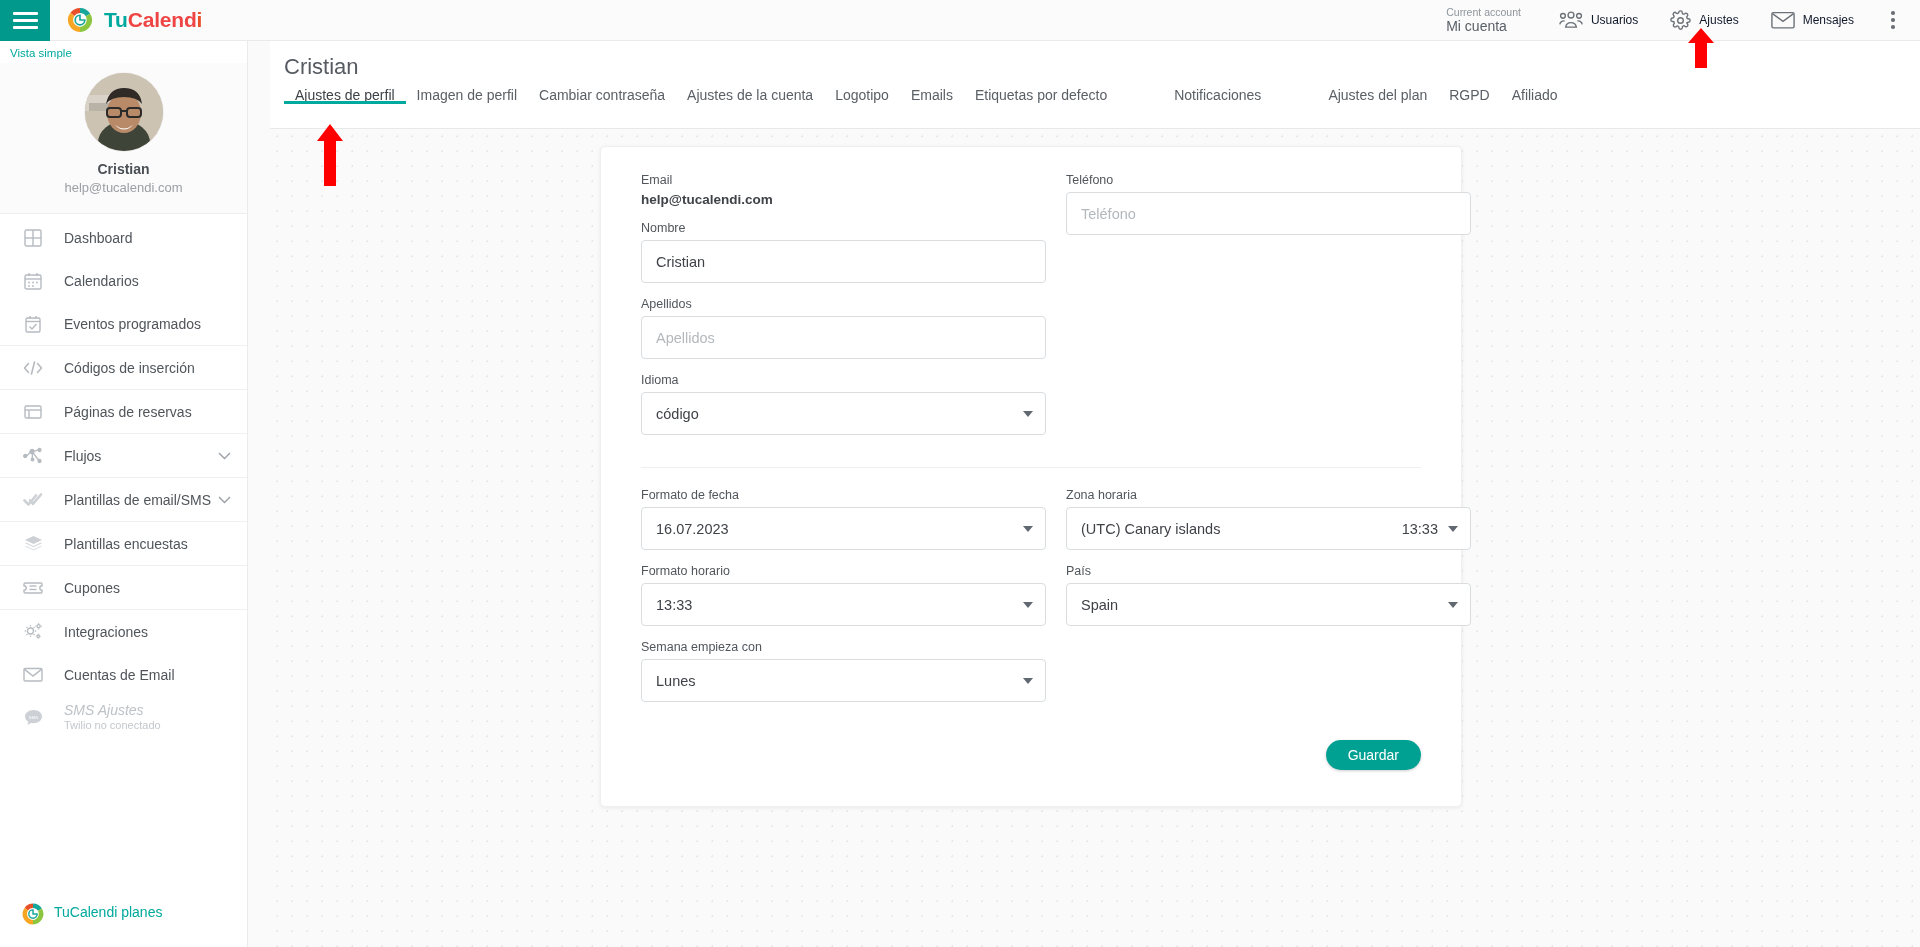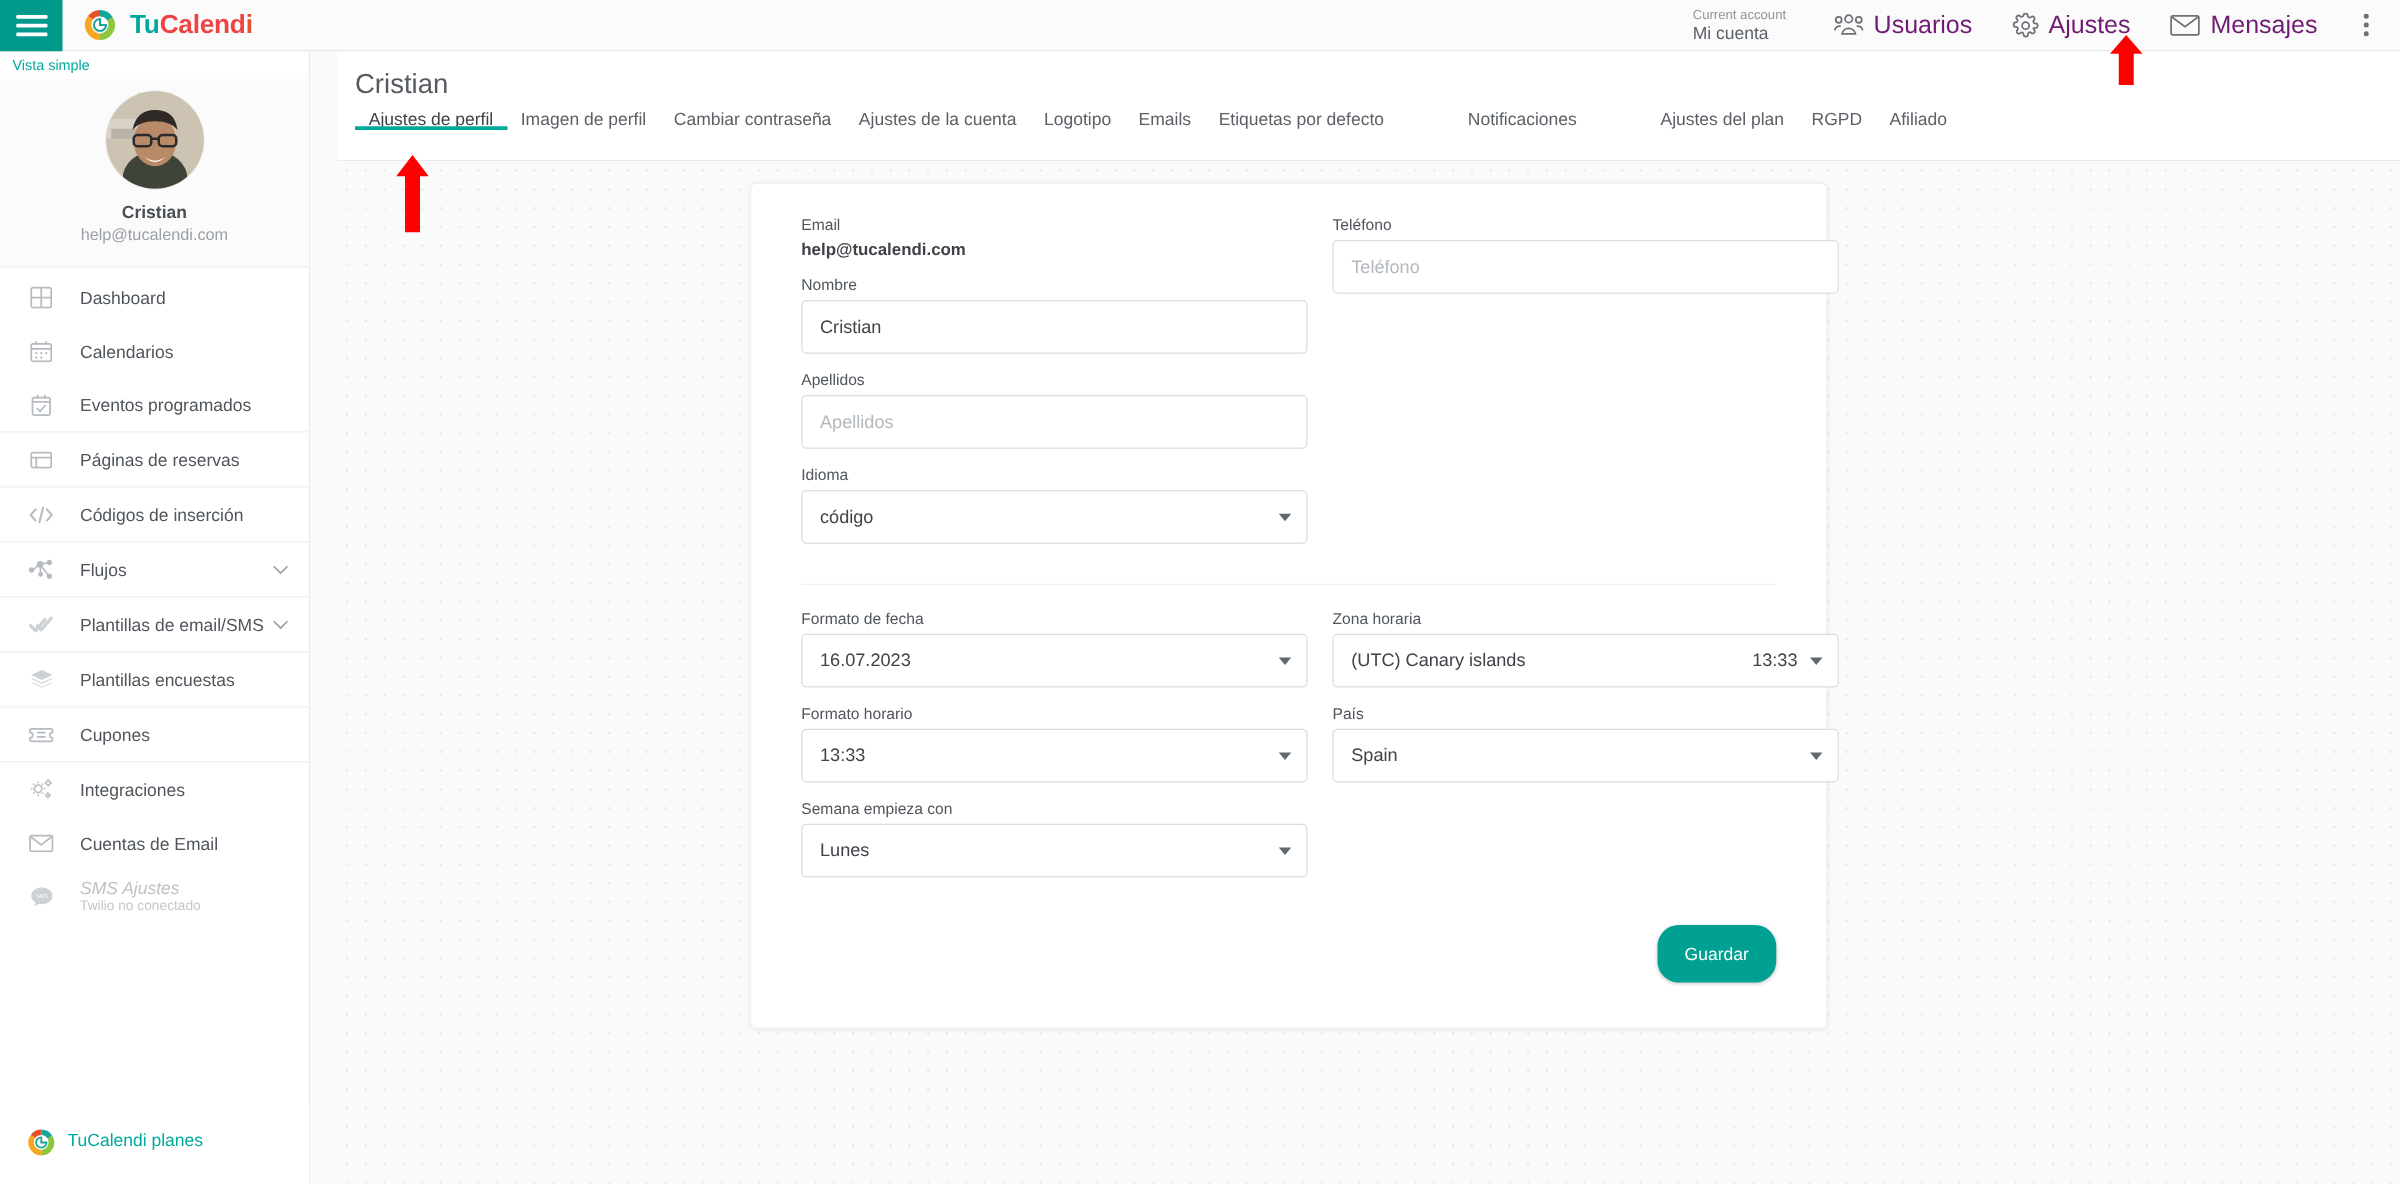--- a/index.html
+++ b/index.html
@@ -41,21 +41,21 @@
   }
   .acct {
     display: flex; flex-direction: column; justify-content: center;
     margin-right: 22px; line-height: 1.15; cursor: pointer;
   }
   .acct-small { font-size: 10.5px; color: #8e959c; }
   .acct-main  { font-size: 14px; color: #585f66; }
 
   .tb-item {
     display: flex; align-items: center; gap: 8px;
-    font-size: 20px; color: #701a75;
+    font-size: 12px; color: #0f172a;
     padding: 0 16px; height: 41px; cursor: pointer;
     white-space: nowrap;
   }
   .tb-item svg { display:block; }
   .kebab {
     width: 34px; height: 41px; display: flex; flex-direction: column;
     align-items: center; justify-content: center; gap: 3.5px; cursor: pointer;
     margin-left: 6px;
   }
   .kebab i { width: 3.5px; height: 3.5px; border-radius: 50%; background: #6b7177; display:block; }
@@ -199,21 +199,21 @@
     font-size: 12px; color: #a5aaaf; line-height: 1.45; margin-top: 6px;
   }
   .hr-sep {
     border: none; border-top: 1px solid #efefef;
     margin: 18px 0 20px 0;
   }
   .btn-row { display: flex; justify-content: flex-end; margin-top: 24px; }
   .btn-save {
     background: #00A192; color: #fff; border: none;
     font-size: 14px; font-family: "Liberation Sans", sans-serif;
-    padding: 0 22px; height: 46px; border-radius: 17px;
+    padding: 0 22px; height: 30px; border-radius: 17px;
     cursor: pointer; box-shadow: 0 1px 3px rgba(0,0,0,.2);
   }
 
   
   .arrow { position: absolute; z-index: 60; pointer-events: none; }
   .arrow-tab { left: 317px; top: 124px; }
   .arrow-ajustes { left: 1688px; top: 28px; }
 </style>
 </head>
 <body>
@@ -348,40 +348,40 @@
             <polyline points="5.5,11.5 8,14 12.5,9"></polyline>
           </svg>
         </span>
         <span class="nav-label">Eventos programados</span>
       </div>
     </div>
 
     <div class="nav-group">
       <div class="nav-item">
         <span class="nav-ico">
+          <svg width="20" height="16" viewBox="0 0 20 16" fill="none" stroke="#b6bbc0" stroke-width="1.6" stroke-linecap="round" stroke-linejoin="round">
+            <polyline points="5.5,3.5 1.5,8 5.5,12.5"></polyline>
+              <polyline points="14.5,3.5 18.5,8 14.5,12.5"></polyline>
+              <line x1="11.5" y1="2" x2="8.5" y2="14"></line>
+          </svg>
+        </span>
+        <span class="nav-label">Códigos de inserción</span>
+      </div>
+    </div>
+
+    <div class="nav-group">
+      <div class="nav-item">
+        <span class="nav-ico">
           <svg width="18" height="18" viewBox="0 0 18 18" fill="none" stroke="#b6bbc0" stroke-width="1.4">
             <rect x="1" y="3" width="16" height="12" rx="1.5"></rect>
               <line x1="1" y1="7" x2="17" y2="7"></line>
               <line x1="5" y1="7" x2="5" y2="15"></line>
           </svg>
         </span>
         <span class="nav-label">Páginas de reservas</span>
-      </div>
-    </div>
-
-    <div class="nav-group">
-      <div class="nav-item">
-        <span class="nav-ico">
-          <svg width="20" height="16" viewBox="0 0 20 16" fill="none" stroke="#b6bbc0" stroke-width="1.6" stroke-linecap="round" stroke-linejoin="round">
-            <polyline points="5.5,3.5 1.5,8 5.5,12.5"></polyline>
-              <polyline points="14.5,3.5 18.5,8 14.5,12.5"></polyline>
-              <line x1="11.5" y1="2" x2="8.5" y2="14"></line>
-          </svg>
-        </span>
-        <span class="nav-label">Códigos de inserción</span>
       </div>
     </div>
 
     <div class="nav-group">
       <div class="nav-item">
         <span class="nav-ico">
           <svg width="20" height="18" viewBox="0 0 20 18" fill="none" stroke="#b6bbc0" stroke-width="1.3">
             <circle cx="2.2" cy="9" r="1.5" fill="#b6bbc0"></circle>
               <circle cx="9" cy="4.5" r="2" fill="#b6bbc0"></circle>
             <circle cx="16.5" cy="3" r="1.5" fill="#b6bbc0"></circle>

